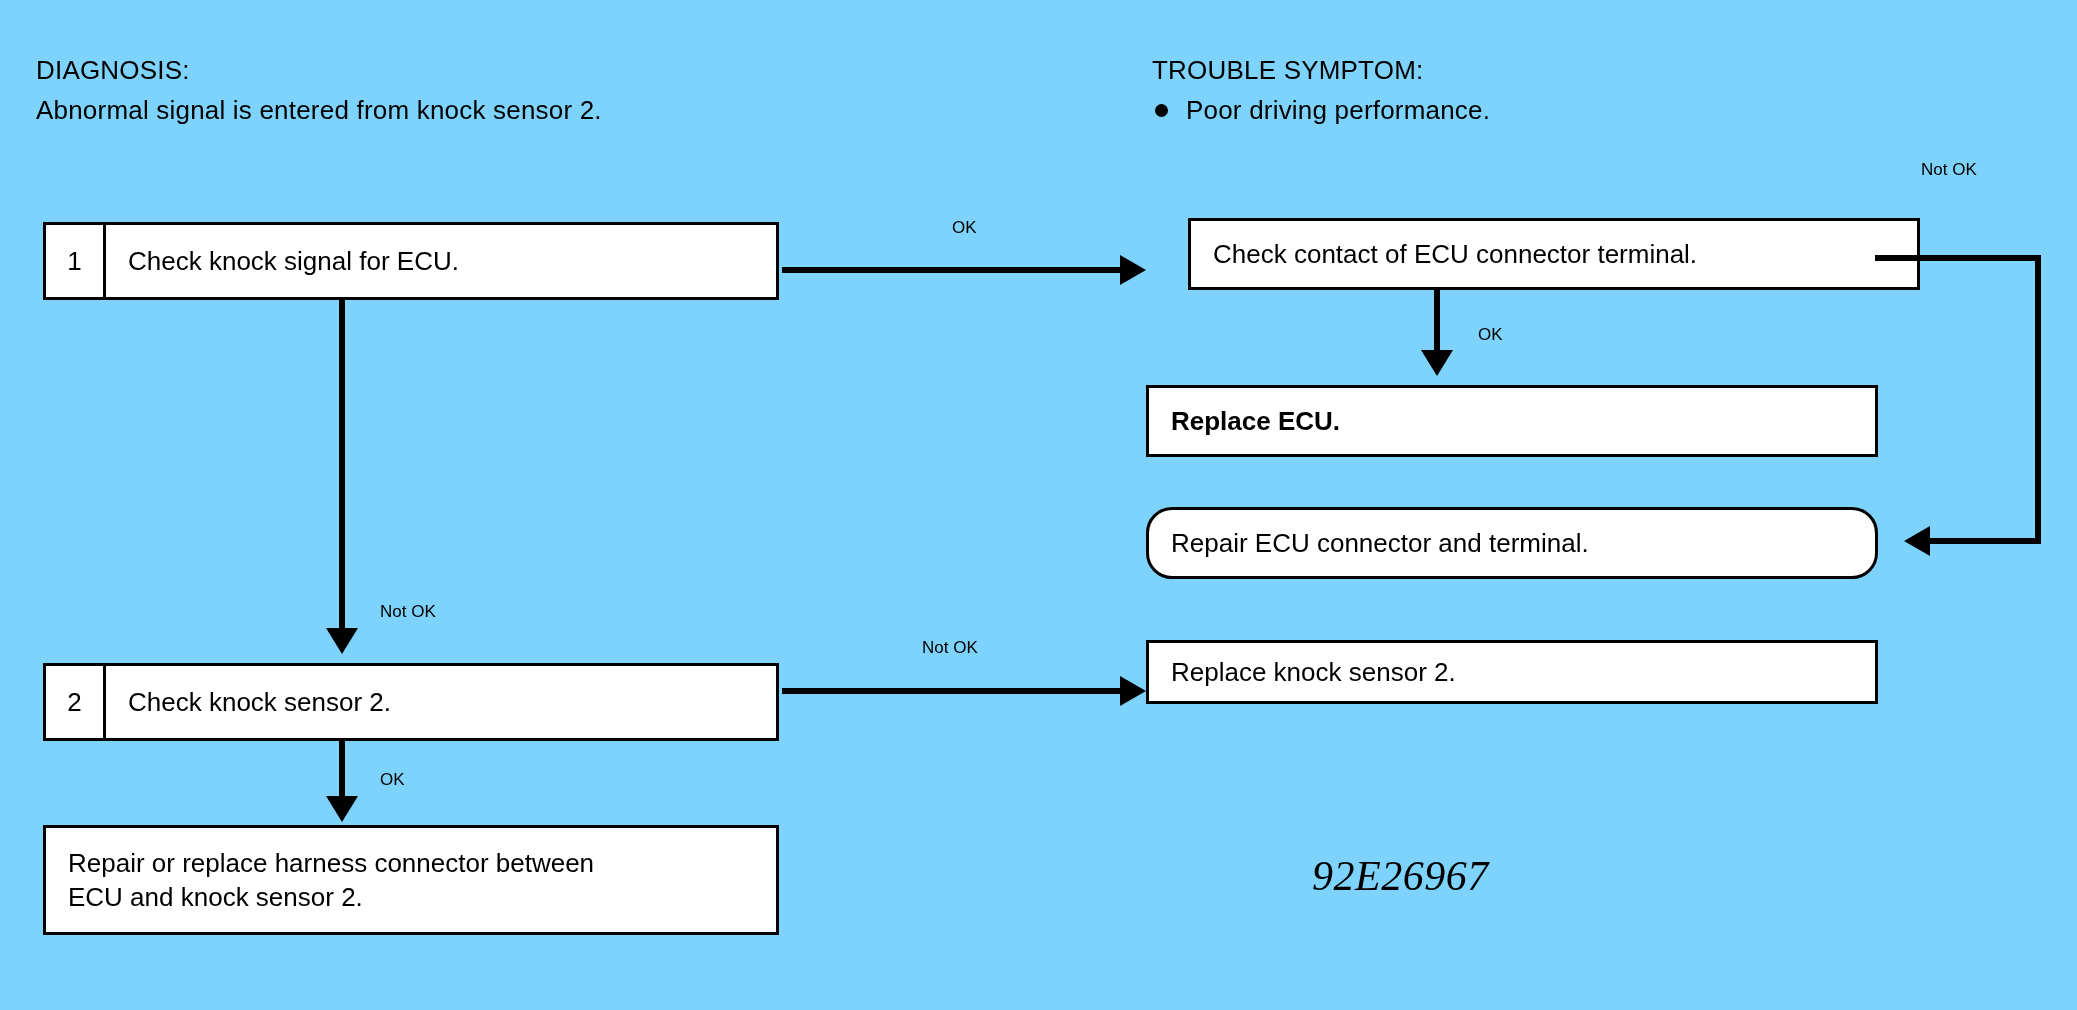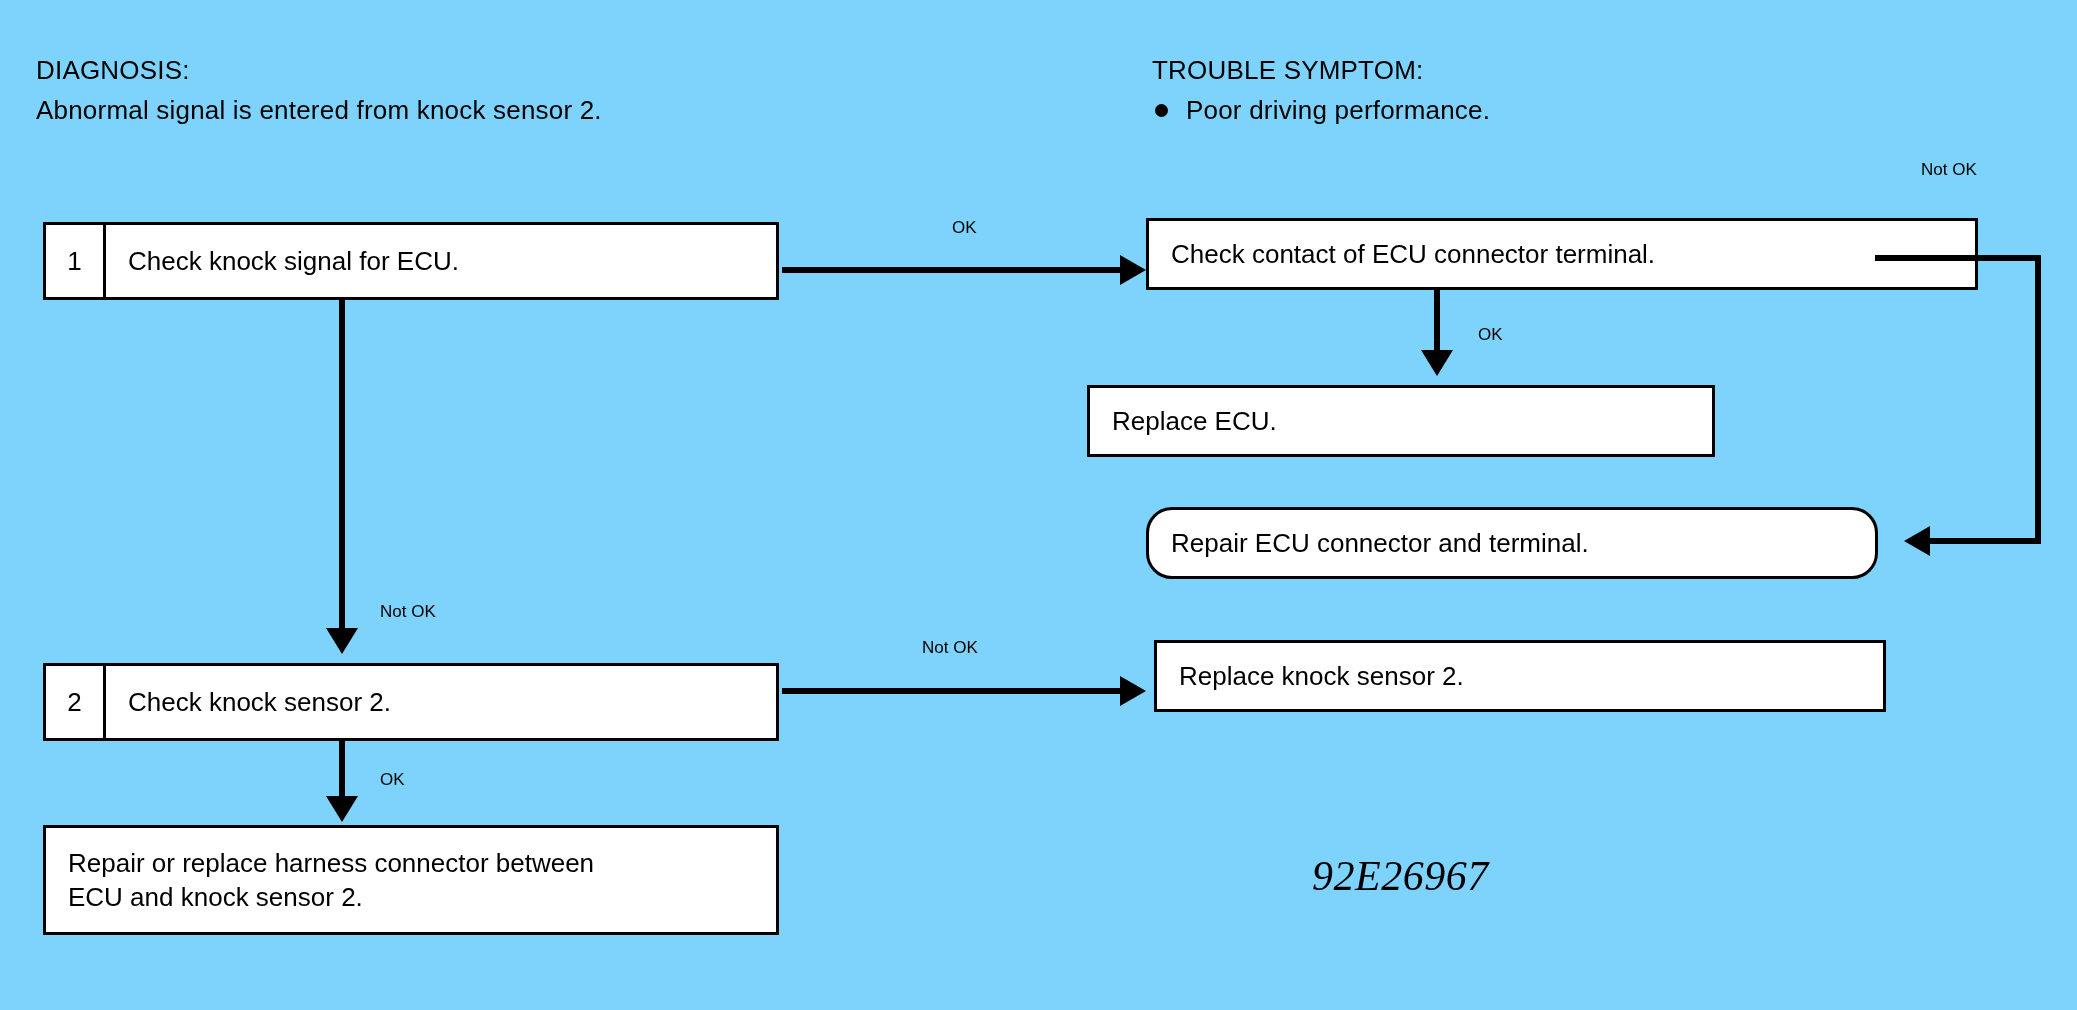--- a/index.html
+++ b/index.html
@@ -63,24 +63,24 @@
     border-right: 3px solid #000;
     display: flex;
     align-items: center;
     justify-content: center;
     font-size: 26px;
   }
 
   #box-step1  { left: 43px;  top: 222px; width: 736px; height: 78px; }
   #box-step2  { left: 43px;  top: 663px; width: 736px; height: 78px; }
   #box-repair-harness { left: 43px; top: 825px; width: 736px; height: 110px; }
-  #box-check-contact  { left: 1146px; top: 218px; width: 832px; height: 72px; }
-  #box-replace-ecu    { left: 1087px; top: 385px; width: 628px; height: 72px; }
+  #box-check-contact  { left: 1188px; top: 218px; width: 732px; height: 72px; }
+  #box-replace-ecu    { left: 1146px; top: 385px; width: 732px; height: 72px; font-weight: bold; }
   #box-repair-conn    { left: 1146px; top: 507px; width: 732px; height: 72px; border-radius: 26px; }
-  #box-replace-knock  { left: 1146px; top: 640px; width: 732px; height: 72px; margin-left: 8px; }
+  #box-replace-knock  { left: 1146px; top: 640px; width: 732px; height: 64px; }
 
   
   .ln-h, .ln-v {
     position: absolute;
     background: #000;
   }
   .ln-h { height: 6px; }
   .ln-v { width: 6px; }
 
   .arrow-r {

